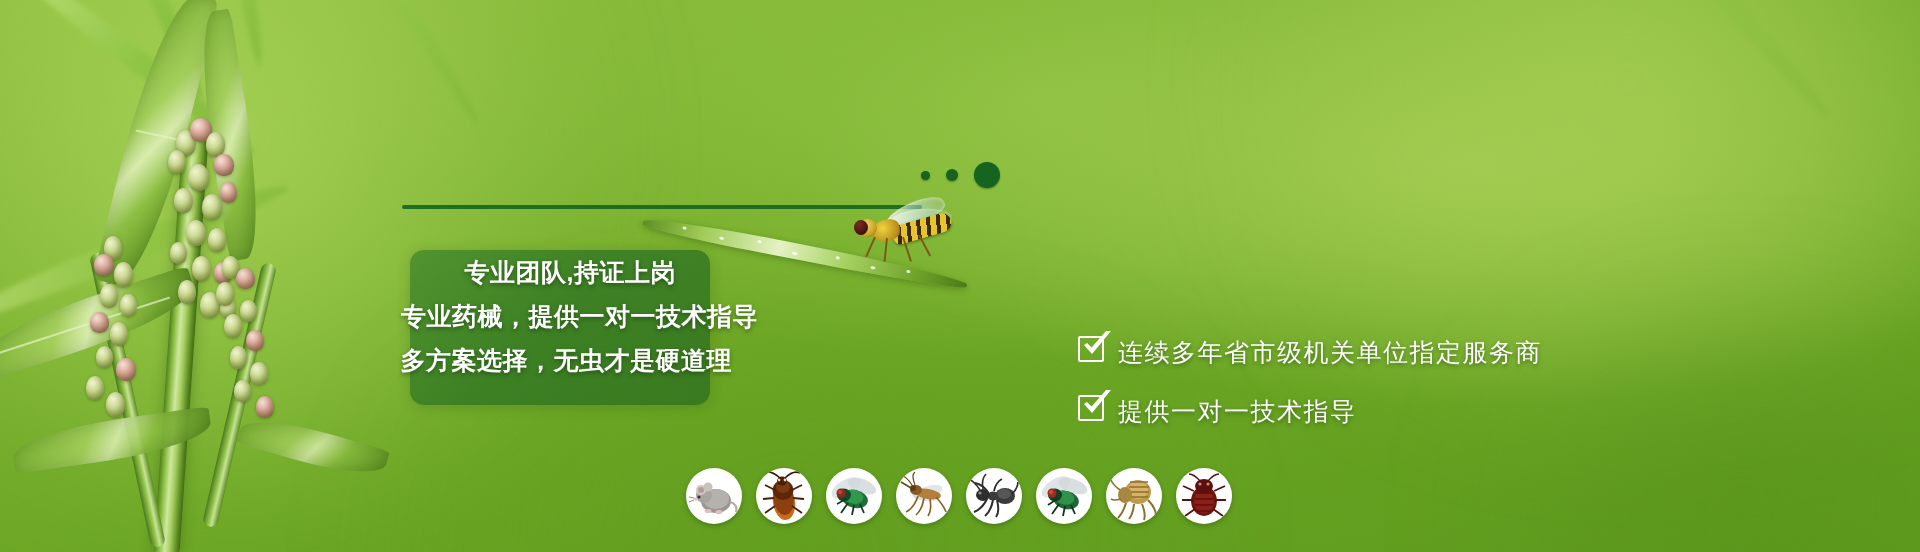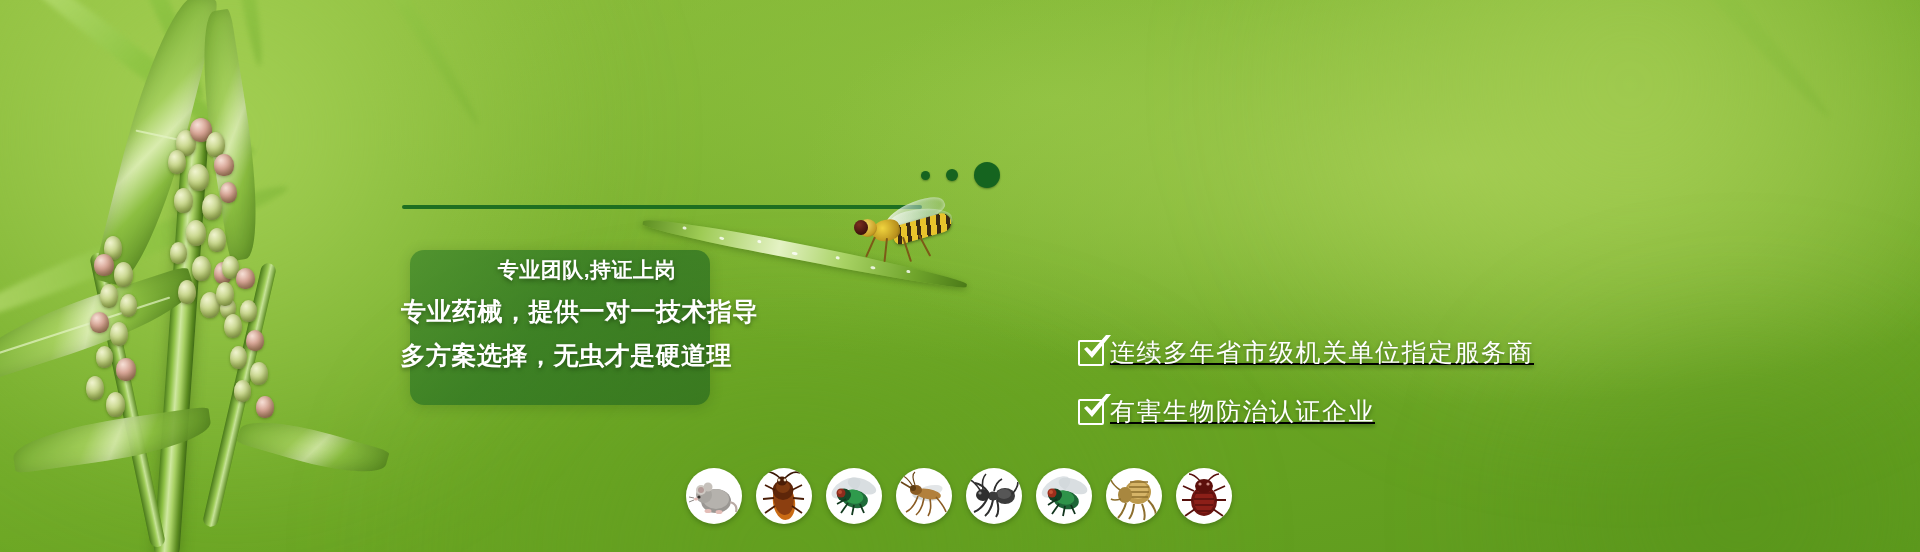--- a/index.html
+++ b/index.html
@@ -118,21 +118,21 @@
   .panel-lines {
     position:absolute; left:338px; top:256px; width:420px;
     display:flex; flex-direction:column; gap:11px;
     align-items:flex-end;
   }
   .panel-line {
     color:#ffffff; font-weight:bold; white-space:nowrap;
     text-shadow:0 2px 4px rgba(18,48,8,.55);
     letter-spacing:.5px;
   }
-  .pl-1 { font-size:21px; padding-right:82px; }
+  .pl-1 { font-size:25px; padding-right:82px; }
   .pl-2 { font-size:25px; padding-right:26px; }
   .pl-3 { font-size:25px; padding-right:0px; }
 
   
   .hoverfly { position:absolute; left:840px; top:195px; width:130px; height:70px; }
   .hf-abdomen {
     position:absolute; left:52px; top:24px; width:60px; height:19px;
     border-radius:10px 14px 14px 10px;
     background:repeating-linear-gradient(100deg,#e8c32c 0 6px,#3b2a12 6px 10px);
     transform:rotate(-16deg);
@@ -177,21 +177,21 @@
   }
   .fly-blade-spark {
     position:absolute; background:rgba(255,255,255,.8); border-radius:50%;
   }
 
   
   .checks {
     position:absolute; left:1078px; top:336px;
     display:flex; flex-direction:column; gap:26px;
   }
-  .check-row { display:flex; align-items:center; gap:6px;text-decoration:underline; }
+  .check-row { display:flex; align-items:flex-start; gap:14px; }
   .check-box {
     position:relative; width:26px; height:26px;
     border:2.5px solid #ffffff; border-radius:2px; flex:0 0 auto;
   }
   .check-mark {
     position:absolute; left:2px; top:-8px; width:30px; height:28px;
   }
   .check-label {
     color:#ffffff; font-size:25px; font-weight:normal; white-space:nowrap;
     letter-spacing:1.5px;
@@ -341,21 +341,21 @@
         </svg>
       </span>
       <span class="check-label">连续多年省市级机关单位指定服务商</span>
     </div>
     <div class="check-row">
       <span class="check-box">
         <svg class="check-mark" viewBox="0 0 30 28">
           <path d="M2 15 L10 24 L29 1 L24 1 L9.6 17.5 L5 13 Z" fill="#ffffff"></path>
         </svg>
       </span>
-      <span class="check-label">有害生物防治认证企业</span>
+      <span class="check-label">提供一对一技术指导</span>
     </div>
   </div>
 
   <div class="pests">
 
     <div class="pest">
       <span class="hidden-label">鼠</span>
       <svg width="56" height="56" viewBox="0 0 56 56">
         <ellipse cx="30" cy="33" rx="15" ry="12" fill="#9a9793"></ellipse>
         <ellipse cx="30" cy="31" rx="13" ry="10" fill="#b5b2ad"></ellipse>

